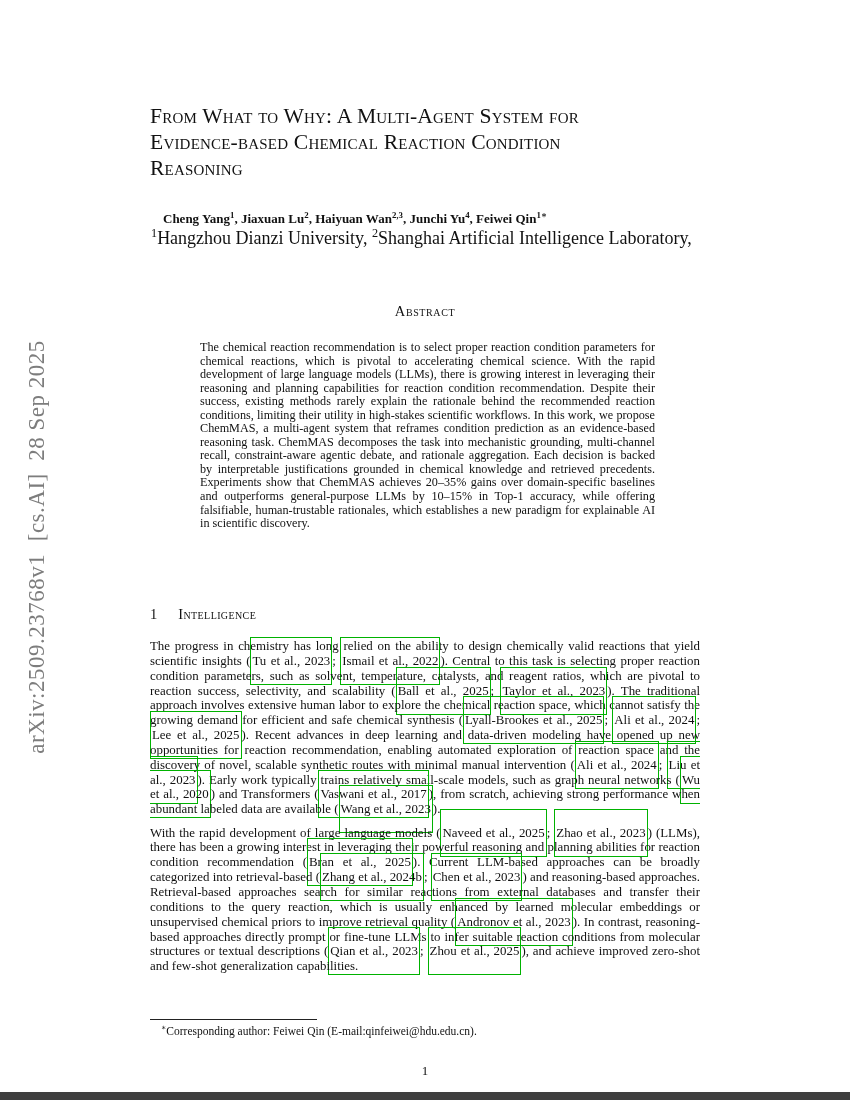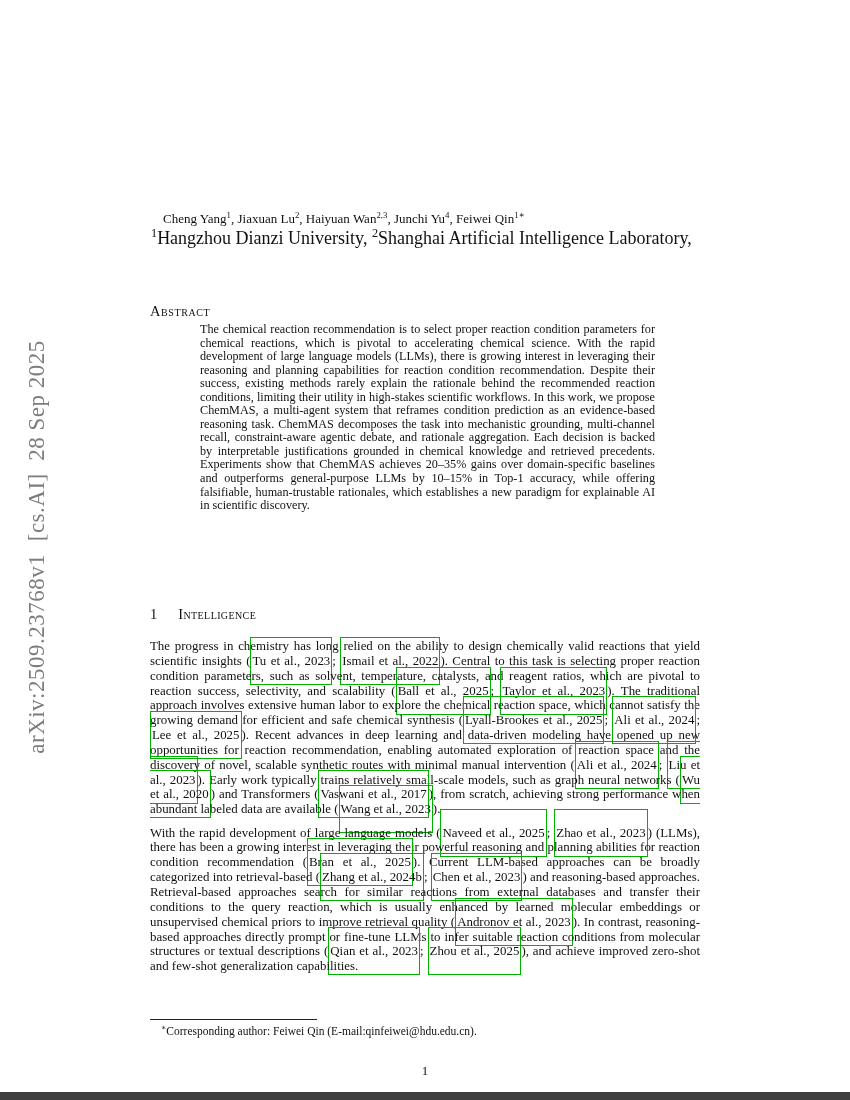--- a/index.html
+++ b/index.html
@@ -26,39 +26,40 @@
     top:103px; left:150px; width:575px;
     font-variant:small-caps;
     font-size:21.6px;
     line-height:26px;
     letter-spacing:0.2px;
   }
   .authors {
     position:absolute;
     top:211px; left:163px; width:560px;
     font-size:13px;
-    font-weight:normal;
+    font-weight:bold;
   }
   .affiliations {
     position:absolute;
     top:231px; left:151px; width:560px;
     font-size:18px;
     line-height:15.5px;
   }
   sup { font-size:68%; line-height:0; }
   .abstract-heading {
     position:absolute;
     top:303px; left:150px; width:550px;
+    text-align:center;
     font-variant:small-caps;
     font-size:14.5px;
     letter-spacing:0.6px;
   }
   .abstract-body {
     position:absolute;
-    top:323px; left:200px; width:455px;
+    top:341px; left:200px; width:455px;
     font-size:12.2px;
     line-height:13.55px;
     text-align:justify;
   }
   .section-heading {
     position:absolute;
     top:606px; left:150px; width:550px;
     font-size:14.5px;
   }
   .section-heading .sec-num { margin-right:21px; }
@@ -100,20 +101,25 @@
     background:var(--page-edge,#3f3f3f);
   }
 </style>
 </head>
 <body>
 
 <div class="page">
 
   <div class="arxiv-stamp">arXiv:2509.23768v1  [cs.AI]  28 Sep 2025</div>
 
+  <div class="title">
+      <div>From What to Why: A Multi-Agent System for</div>
+      <div>Evidence-based Chemical Reaction Condition</div>
+      <div>Reasoning</div>
+    </div>
 
   <div class="authors"><span>Cheng Yang<sup>1</sup></span>, <span>Jiaxuan Lu<sup>2</sup></span>, <span>Haiyuan Wan<sup>2,3</sup></span>, <span>Junchi Yu<sup>4</sup></span>, <span>Feiwei Qin<sup>1∗</sup></span></div>
 
   <div class="affiliations">
       <div><sup>1</sup>Hangzhou Dianzi University, <sup>2</sup>Shanghai Artificial Intelligence Laboratory,</div>
     </div>
 
   <div class="abstract-heading">Abstract</div>
 
   <div class="abstract-body">The chemical reaction recommendation is to select proper reaction condition parameters for chemical reactions, which is pivotal to accelerating chemical science. With the rapid development of large language models (LLMs), there is growing interest in leveraging their reasoning and planning capabilities for reaction condition recommendation. Despite their success, existing methods rarely explain the rationale behind the recommended reaction conditions, limiting their utility in high-stakes scientific workflows. In this work, we propose ChemMAS, a multi-agent system that reframes condition prediction as an evidence-based reasoning task. ChemMAS decomposes the task into mechanistic grounding, multi-channel recall, constraint-aware agentic debate, and rationale aggregation. Each decision is backed by interpretable justifications grounded in chemical knowledge and retrieved precedents. Experiments show that ChemMAS achieves 20–35% gains over domain-specific baselines and outperforms general-purpose LLMs by 10–15% in Top-1 accuracy, while offering falsifiable, human-trustable rationales, which establishes a new paradigm for explainable AI in scientific discovery.</div>

